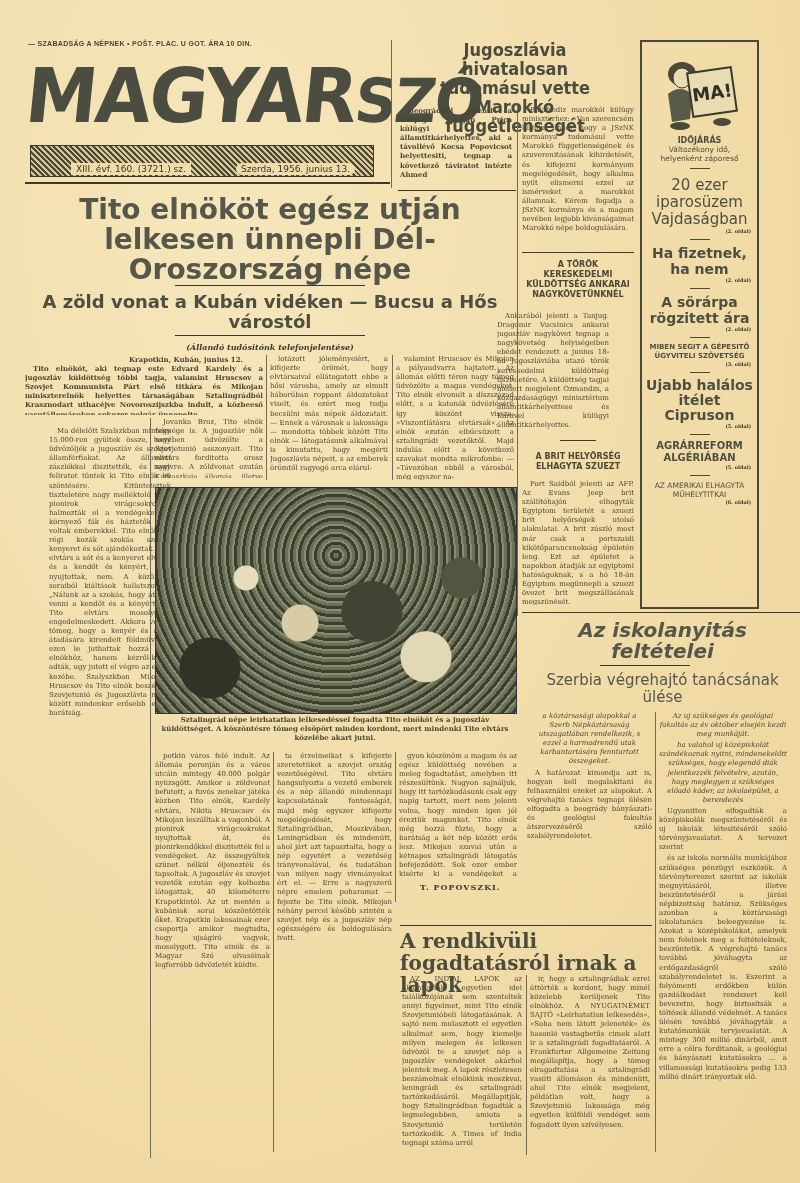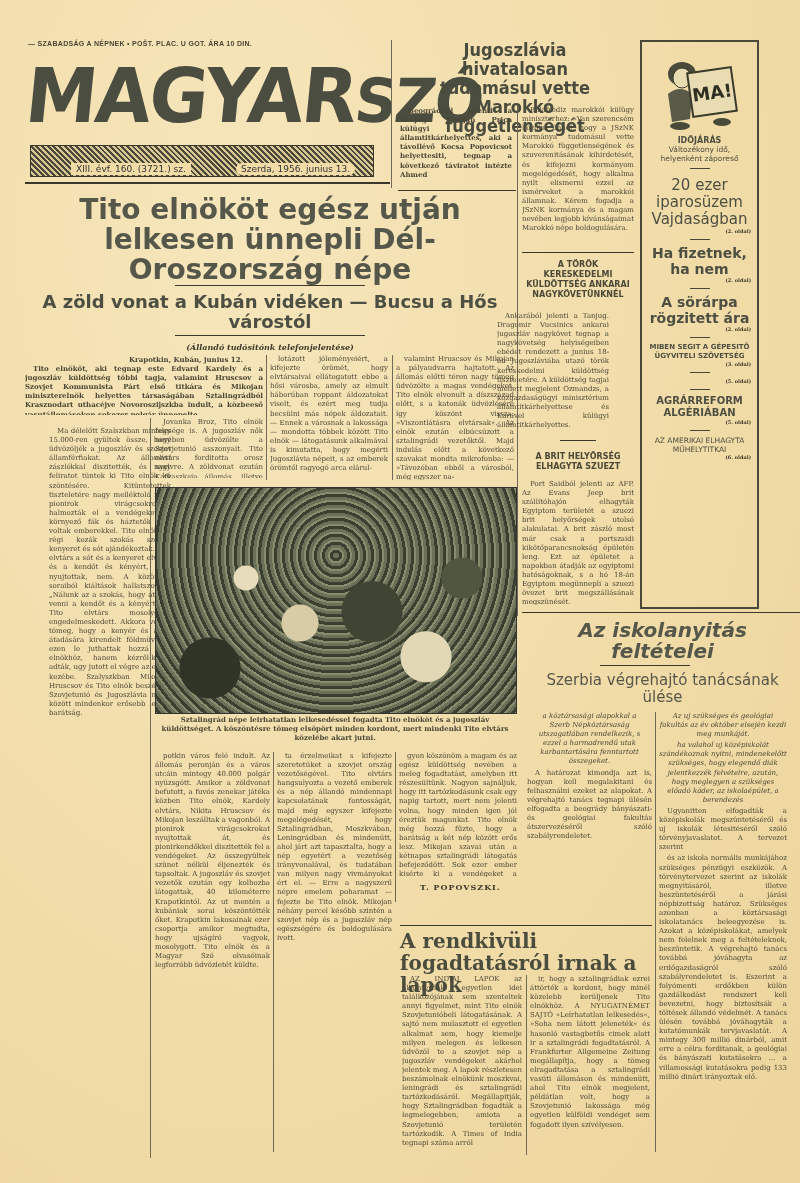--- a/index.html
+++ b/index.html
@@ -99,20 +99,21 @@
   <div class="dash"></div>
   <div class="t" style="font-size:14px;line-height:16px;font-weight:bold;">Ha fizetnek, ha nem</div>
   <div class="ref">(2. oldal)</div>
   <div class="dash"></div>
   <div class="t" style="font-size:14px;line-height:16px;font-weight:bold;">A sörárpa rögzitett ára</div>
   <div class="ref">(2. oldal)</div>
   <div class="dash"></div>
   <div class="t" style="font-size:7px;line-height:9px;font-weight:bold;padding:0 6px;">MIBEN SEGIT A GÉPESITŐ ÜGYVITELI SZÖVETSÉG</div>
   <div class="ref">(3. oldal)</div>
   <div class="dash"></div>
+  <div class="t" style="font-size:14px;line-height:15px;font-weight:bold;">Ujabb halálos itélet Cipruson</div>
   <div class="ref">(5. oldal)</div>
   <div class="dash"></div>
   <div class="t" style="font-size:10px;line-height:12px;font-weight:bold;padding:0 10px;">AGRÁRREFORM ALGÉRIÁBAN</div>
   <div class="ref">(5. oldal)</div>
   <div class="dash"></div>
   <div class="t" style="font-size:7.5px;line-height:9px;padding:0 6px;">AZ AMERIKAI ELHAGYTA MŰHELYTITKAI</div>
   <div class="ref">(6. oldal)</div>
 </div>
 
 <div class="abs h-tito">Tito elnököt egész utján lelkesen ünnepli Dél-Oroszország népe</div>

